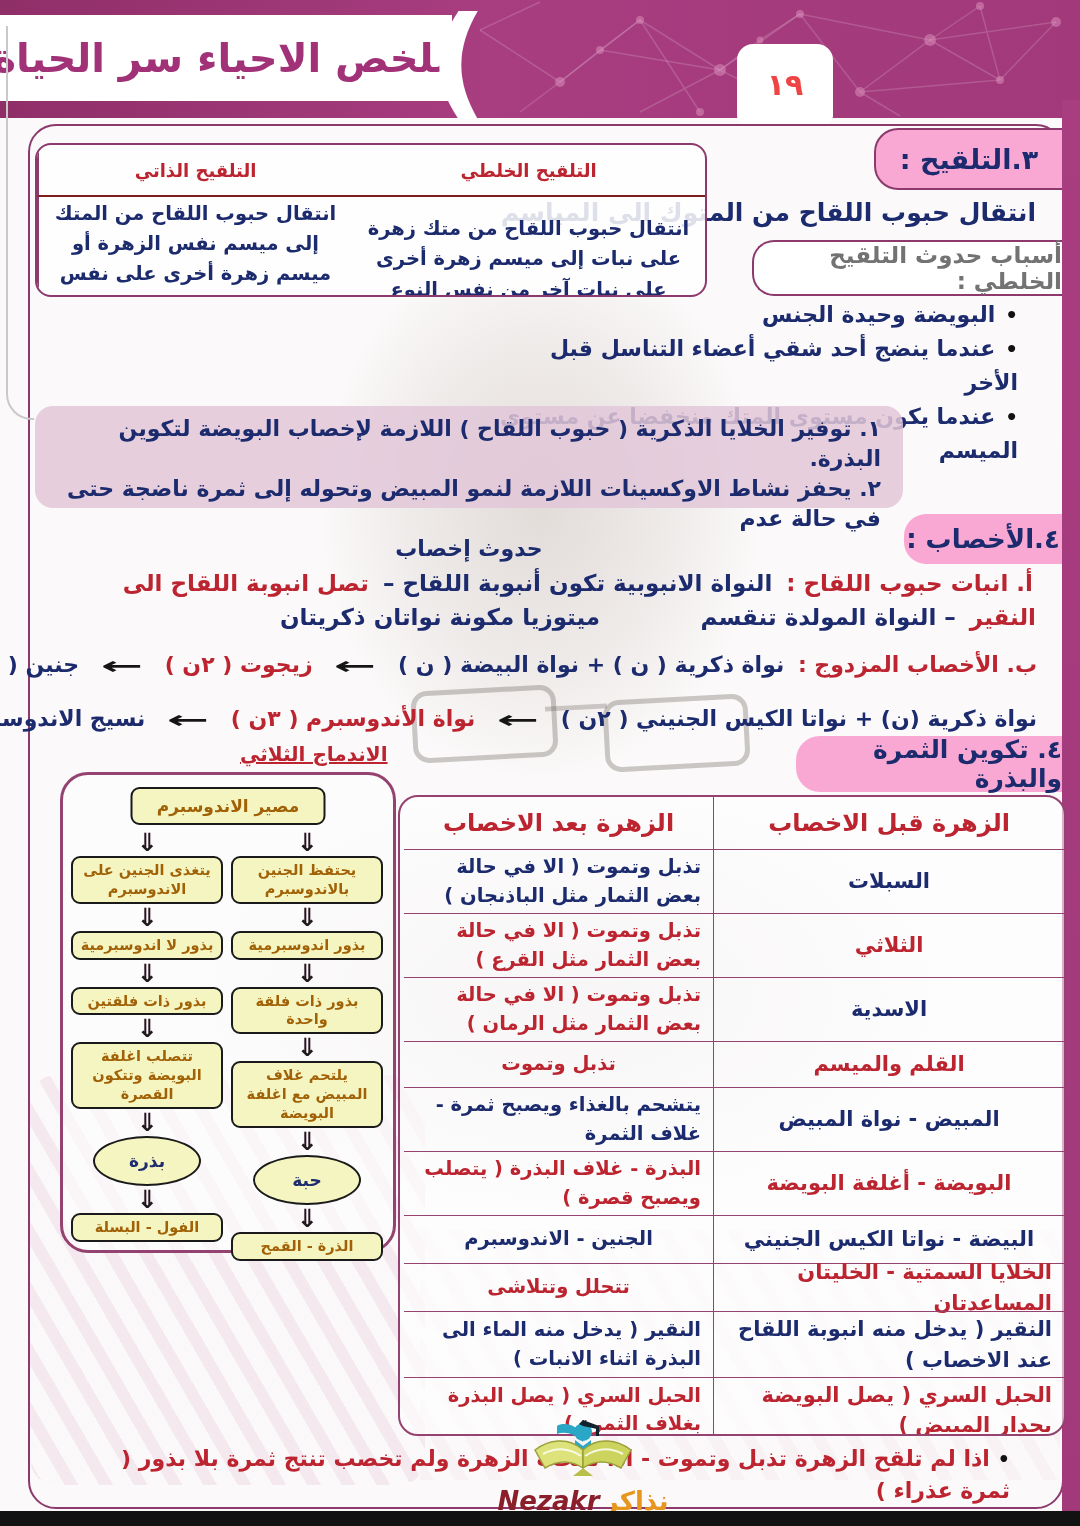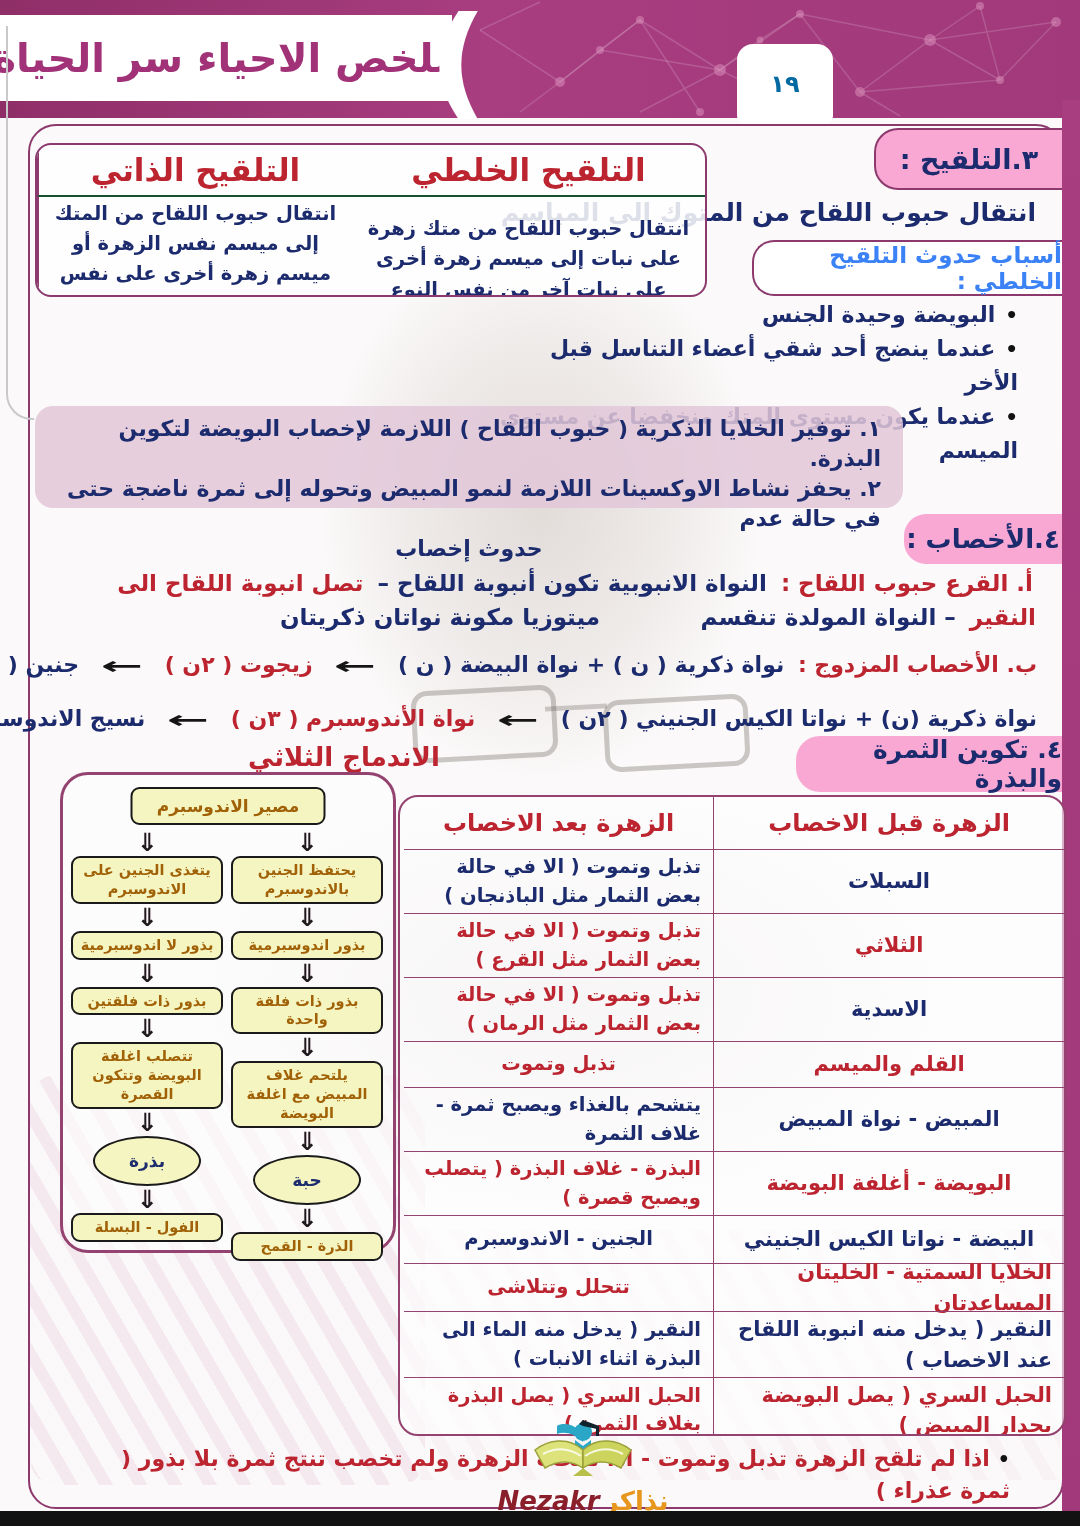--- a/index.html
+++ b/index.html
@@ -8,21 +8,21 @@
   .abs{position:absolute;}
   .ltr{direction:ltr;unicode-bidi:isolate;}
 
   
   .header{left:0;top:0;width:1080px;height:118px;background:linear-gradient(90deg,#8f2f68,#a83d80 45%,#a1397a);z-index:2;}
   .header svg{position:absolute;left:0;top:0;}
   .title-panel{left:0;top:15px;width:452px;height:86px;background:#ffffff;z-index:3;display:flex;align-items:center;justify-content:center;}
   .page-title{color:#a23278;font-size:40px;font-weight:bold;letter-spacing:-1px;white-space:nowrap;}
   .paren{left:428px;top:-16px;color:#ffffff;font-size:132px;font-weight:bold;z-index:4;transform:scaleY(.92);}
   .page-tab{left:737px;top:44px;width:96px;height:80px;background:#ffffff;border-radius:16px 16px 8px 8px;z-index:4;display:flex;align-items:center;justify-content:center;}
-  .page-number{color:#0369a1;font-size:24px;font-weight:bold;}
+  .page-number{color:#ef4444;font-size:30px;font-weight:bold;}
   .gray-tab{left:6px;top:26px;width:26px;height:392px;border-left:2.5px solid #c9c9c9;border-bottom:2.5px solid #c9c9c9;border-bottom-left-radius:26px;z-index:5;}
   .right-strip{left:1062px;top:100px;width:18px;height:1412px;background:linear-gradient(180deg,#a83d80,#a1397a);z-index:2;}
   .bottom-bar{left:0;top:1511px;width:1080px;height:15px;background:#121212;z-index:6;}
 
   
   .wm{z-index:0;pointer-events:none;}
   .face-head{left:320px;top:235px;width:440px;height:545px;border-radius:50%;background:radial-gradient(closest-side,rgba(198,188,182,.48),rgba(198,188,182,.22) 62%,rgba(198,188,182,0));}
   .glass{border:5px solid rgba(75,68,62,.28);border-radius:16px;width:135px;height:62px;}
   .g1{left:412px;top:688px;transform:rotate(-3deg);}
   .g2{left:604px;top:697px;transform:rotate(-3deg);}
@@ -30,53 +30,53 @@
   .face-body{left:170px;top:780px;width:780px;height:430px;border-radius:50%;background:radial-gradient(closest-side,rgba(205,196,196,.34),rgba(205,196,196,0));}
   .stripes{left:30px;top:1075px;width:395px;height:410px;border-radius:26px;background:repeating-linear-gradient(60deg,rgba(233,206,221,.5) 0 12px,rgba(248,241,246,.12) 12px 30px);opacity:.75;}
   .stripes2{left:420px;top:1230px;width:640px;height:250px;background:repeating-linear-gradient(60deg,rgba(233,206,221,.28) 0 12px,rgba(248,241,246,.08) 12px 30px);opacity:.6;}
 
   
   .outer-box{left:28px;top:124px;width:1032px;height:1381px;border:2.5px solid #8c3a6e;border-radius:28px;z-index:1;}
 
   
   .navy{color:#1c2b6d;}
   .red{color:#bc2430;}
-  .maroon{color:#3b82f6;}
+  .maroon{color:#737373;}
   .b{font-weight:bold;}
   .seg{margin:0 3px;}
   .h-arrow{display:inline-block;transform:scaleX(2.1);margin:0 22px;font-weight:bold;color:#151515;font-size:24px;vertical-align:middle;}
 
   
   .lbl{background:#f9a8d4;display:flex;align-items:center;justify-content:center;z-index:3;}
   .lbl-talqeeh{left:auto;right:18px;top:128px;width:186px;height:58px;border:2.5px solid #8c3a6e;border-right:none;border-radius:24px 0 0 24px;font-size:27px;}
   .def-text{right:44px;top:198px;width:620px;text-align:right;font-size:25px;z-index:3;}
   .causes-box{right:18px;top:240px;width:308px;height:52px;background:#ffffff;border:2.5px solid #8c3a6e;border-right:none;border-radius:22px 0 0 22px;display:flex;align-items:center;justify-content:center;font-size:23px;z-index:3;}
   .bullets{right:62px;top:298px;width:520px;font-size:22px;line-height:34px;text-align:right;z-index:3;}
   .bullets .dot{color:#111;margin-left:10px;font-size:20px;}
 
   
   .ptable{left:35px;top:143px;width:668px;height:150px;border:2.5px solid #8c3a6e;border-radius:16px;background:rgba(255,255,255,.85);z-index:3;overflow:hidden;display:grid;grid-template-columns:353px 315px;grid-template-rows:52px 1fr;}
   .ptable>div{display:flex;align-items:center;justify-content:center;text-align:center;padding:2px 10px;box-sizing:border-box;}
-  .pt-head{font-size:31px;border-bottom:2px solid #14532d;}
+  .pt-head{font-size:18px;border-bottom:2px solid #7f1d1d;}
   .pt-divider{border-left:2px solid #8c3a6e;}
   .pt-body{font-size:19.5px;line-height:1.55;}
 
   
   .imp-label{right:18px;top:397px;width:182px;height:48px;background:#fff;border:3px solid #c63434;border-right:none;border-radius:26px 0 0 26px;display:flex;align-items:center;justify-content:center;font-size:25px;z-index:4;}
   .imp-panel{left:35px;top:406px;width:868px;height:102px;background:rgba(226,199,216,.85);border-radius:18px;z-index:3;padding:8px 22px;box-sizing:border-box;font-size:22px;line-height:30px;text-align:right;}
   .imp-panel .center-line{text-align:center;}
 
   
   .lbl-akhsab{right:18px;top:514px;width:158px;height:50px;border-radius:22px 0 0 22px;font-size:26px;}
   .fert-a{right:44px;left:60px;top:566px;text-align:right;font-size:23px;line-height:34px;z-index:3;}
   .fert-a2{left:150px;right:350px;top:604px;text-align:center;font-size:23px;z-index:3;}
   .eq{right:40px;left:30px;text-align:right;font-size:22px;z-index:3;white-space:nowrap;}
   .eq1{top:652px;}
   .eq2{top:706px;}
-  .eq-note{left:248px;top:742px;font-size:26px;z-index:3;}
+  .eq-note{left:240px;top:742px;font-size:20px;z-index:3;text-decoration:underline;}
   .lbl-fruit{right:18px;top:736px;width:266px;height:56px;border-radius:24px 0 0 24px;font-size:25px;}
 
   
   .fc-panel{left:60px;top:772px;width:330px;height:475px;border:3px solid #94426f;border-radius:28px;background:rgba(255,255,255,.55);z-index:3;}
   .fc-title{position:absolute;left:50%;top:12px;transform:translateX(-50%);width:195px;}
   .fbox{background:#f5f5c2;border:2px solid #1a1a1a;border-radius:9px;color:#a16207;font-weight:bold;display:flex;align-items:center;justify-content:center;text-align:center;padding:3px 5px;font-size:14.5px;line-height:1.3;width:100%;box-sizing:border-box;}
   .fc-title .fbox{font-size:17px;height:38px;}
   .fc-col{position:absolute;top:54px;width:152px;display:flex;flex-direction:column;align-items:center;}
   .fc-col-r{right:10px;}
   .fc-col-l{left:8px;}
@@ -173,21 +173,21 @@
   <div class="abs imp-panel navy b">
     <div>١. توفير الخلايا الذكرية ( حبوب اللقاح ) اللازمة لإخصاب البويضة لتكوين البذرة.</div>
     <div>٢. يحفز نشاط الاوكسينات اللازمة لنمو المبيض وتحوله إلى ثمرة ناضجة حتى في حالة عدم</div>
     <div class="center-line">حدوث إخصاب</div>
   </div>
 
   <div class="abs lbl lbl-akhsab navy b">
     <span>٤.الأخصاب :</span>
   </div>
   <div class="abs fert-a b">
-    <span class="seg red">أ. القرع حبوب اللقاح :</span>
+    <span class="seg red">أ. انبات حبوب اللقاح :</span>
     <span class="seg navy">النواة الانبوبية تكون أنبوبة اللقاح –</span>
     <span class="seg red">تصل انبوبة اللقاح الى النقير</span>
     <span class="seg navy">– النواة المولدة تنقسم</span>
   </div>
   <div class="abs fert-a2 navy b">ميتوزيا مكونة نواتان ذكريتان</div>
 
   <div class="abs eq eq1 b">
     <span class="seg red">ب. الأخصاب المزدوج :</span>
     <span class="seg navy">نواة ذكرية ( ن ) + نواة البيضة ( ن )</span>
     <span class="h-arrow ltr">←</span>

